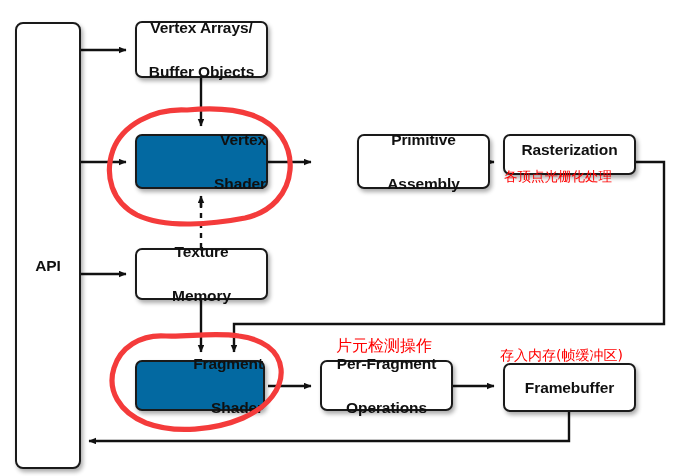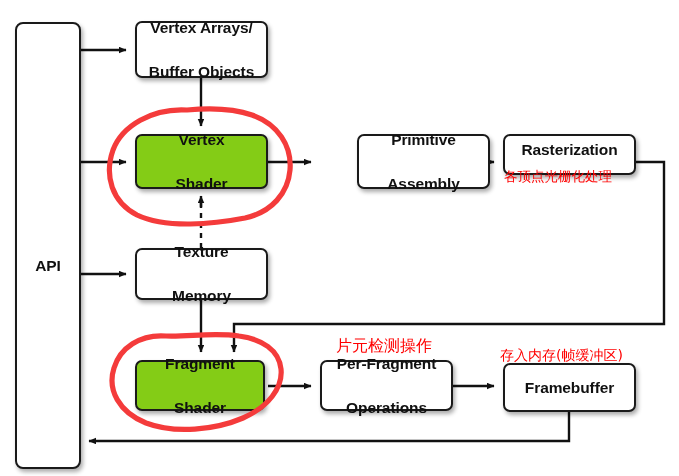--- a/index.html
+++ b/index.html
@@ -30,21 +30,22 @@
     align-items: center;
     justify-content: center;
     text-align: center;
     color: #101010;
     font-size: 15.5px;
     font-weight: 700;
     line-height: 1.28;
     letter-spacing: -0.1px;
   }
   .box.shaded {
-    background: #84cc16;
+    background: #0369a1;
+    align-items: flex-end;
   }
   .box .ln { display: block; white-space: nowrap; }
 
   
   #api-box {
     left: 15px;
     top: 22px;
     width: 66px;
     height: 447px;
     border-radius: 8px;

